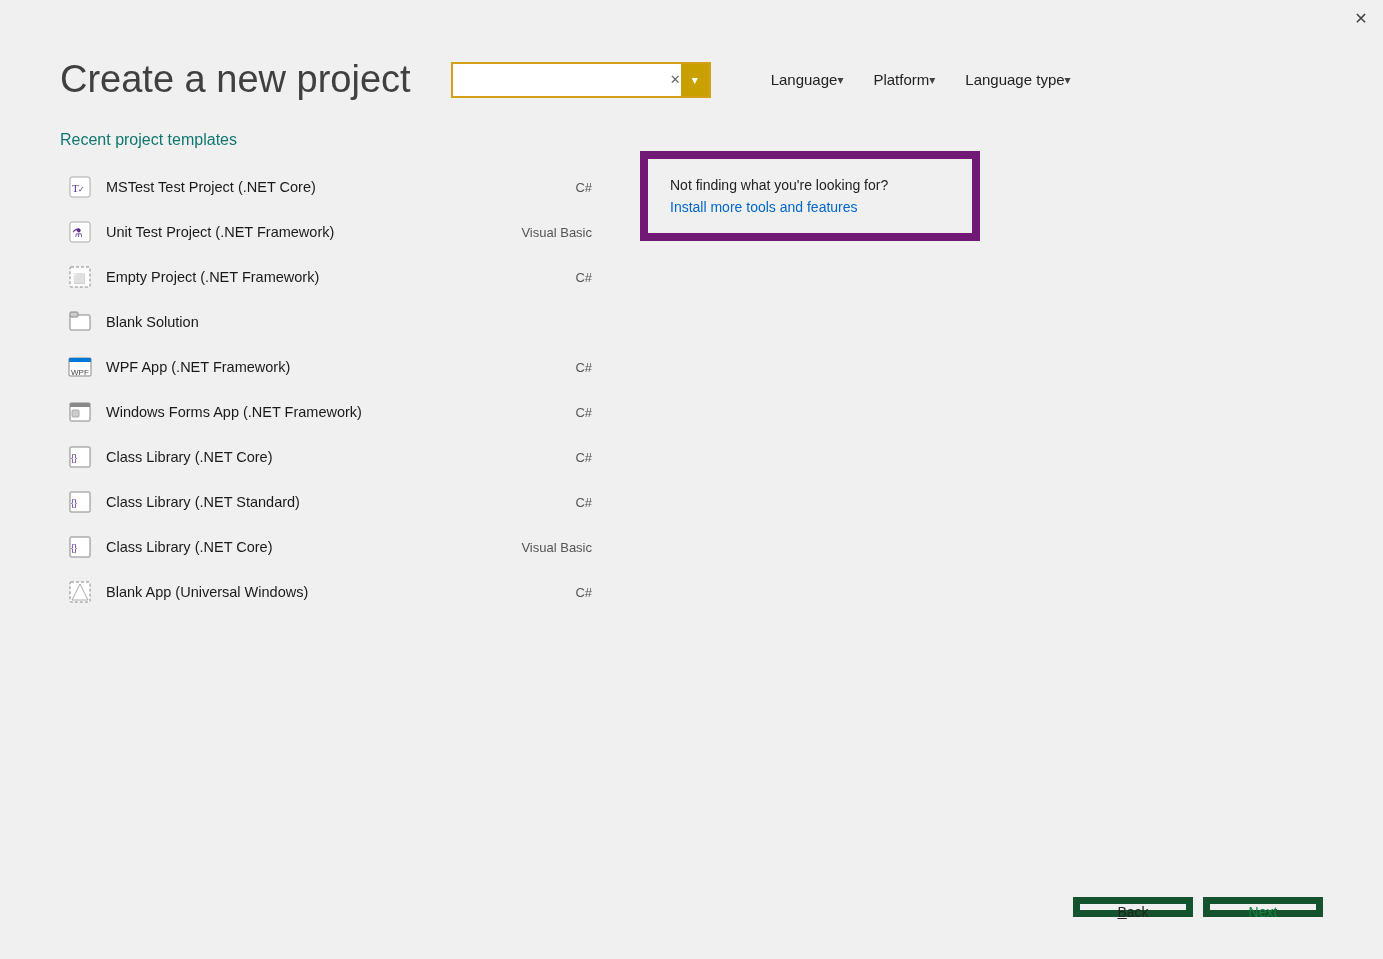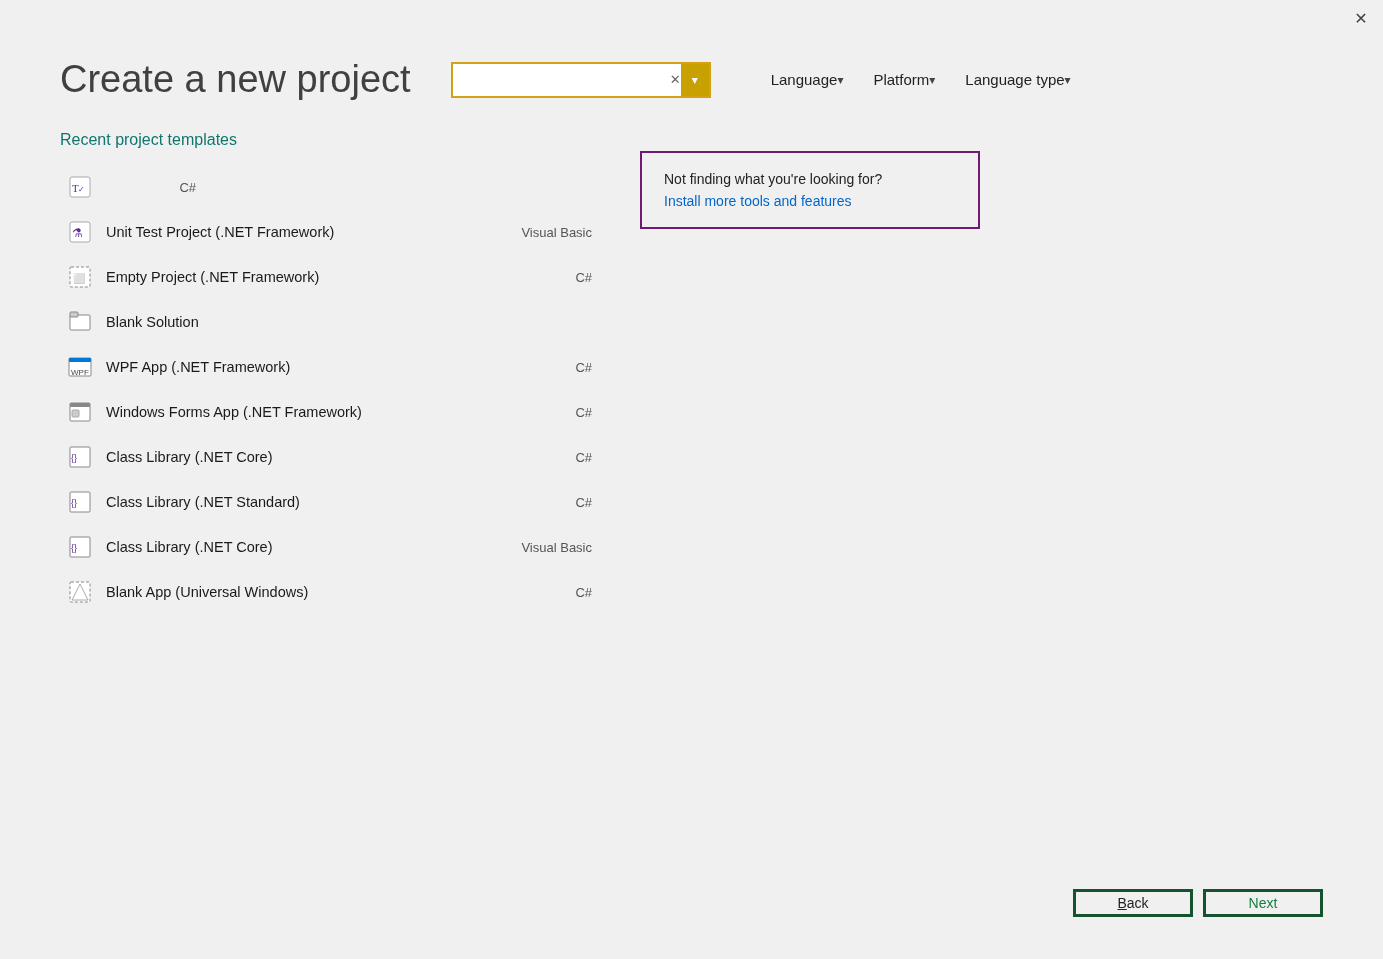--- a/index.html
+++ b/index.html
@@ -155,21 +155,21 @@
       min-width: 90px;
       text-align: right;
     }
     .right-panel {
       flex: 1;
       display: flex;
       flex-direction: column;
       padding-top: 20px;
     }
     .not-finding-box {
-      border: 2px solid #701a75;
+      border: 8px solid #701a75;
       padding: 18px 22px;
       display: inline-flex;
       flex-direction: column;
       align-items: flex-start;
       gap: 6px;
       max-width: 340px;
       background: #f0f0f0;
     }
     .not-finding-text {
       font-size: 14px;
@@ -183,22 +183,22 @@
     }
     .footer {
       display: flex;
       justify-content: flex-end;
       align-items: center;
       gap: 10px;
       padding: 16px 0 10px 0;
     }
     .footer-btn {
       width: 120px;
-      height: 28px;
-      border: 3px solid #14532d;
+      height: 20px;
+      border: 7px solid #14532d;
       background: #f0f0f0;
       font-size: 14px;
       cursor: pointer;
       color: #222;
     }
     .footer-btn:disabled {
       color: #15803d;
       cursor: default;
     }
 
@@ -252,20 +252,21 @@
         <div class="section-title">Recent project templates</div>
         <ul class="template-list" id="template-list">
         <li class="template-item">
       <div class="template-icon icon-box">
                 <svg width="24" height="24" viewBox="0 0 24 24">
                   <rect x="2" y="2" width="20" height="20" rx="2" fill="#fff" stroke="#aaa" stroke-width="1"></rect>
                   <text x="4" y="17" font-size="11" fill="#5c2d91" font-family="Segoe UI">T</text>
                   <text x="10" y="17" font-size="8" fill="#5c2d91" font-family="Segoe UI">✓</text>
                 </svg>
               </div>
+      <span class="template-name">MSTest Test Project (.NET Core)</span>
       <span class="template-lang">C#</span>
     </li>
             <li class="template-item">
       <div class="template-icon icon-box">
                 <svg width="24" height="24" viewBox="0 0 24 24">
                   <rect x="2" y="2" width="20" height="20" rx="2" fill="#fff" stroke="#aaa" stroke-width="1"></rect>
                   <text x="4" y="17" font-size="12" fill="#5c2d91" font-family="Segoe UI">⚗</text>
                 </svg>
               </div>
       <span class="template-name">Unit Test Project (.NET Framework)</span>

